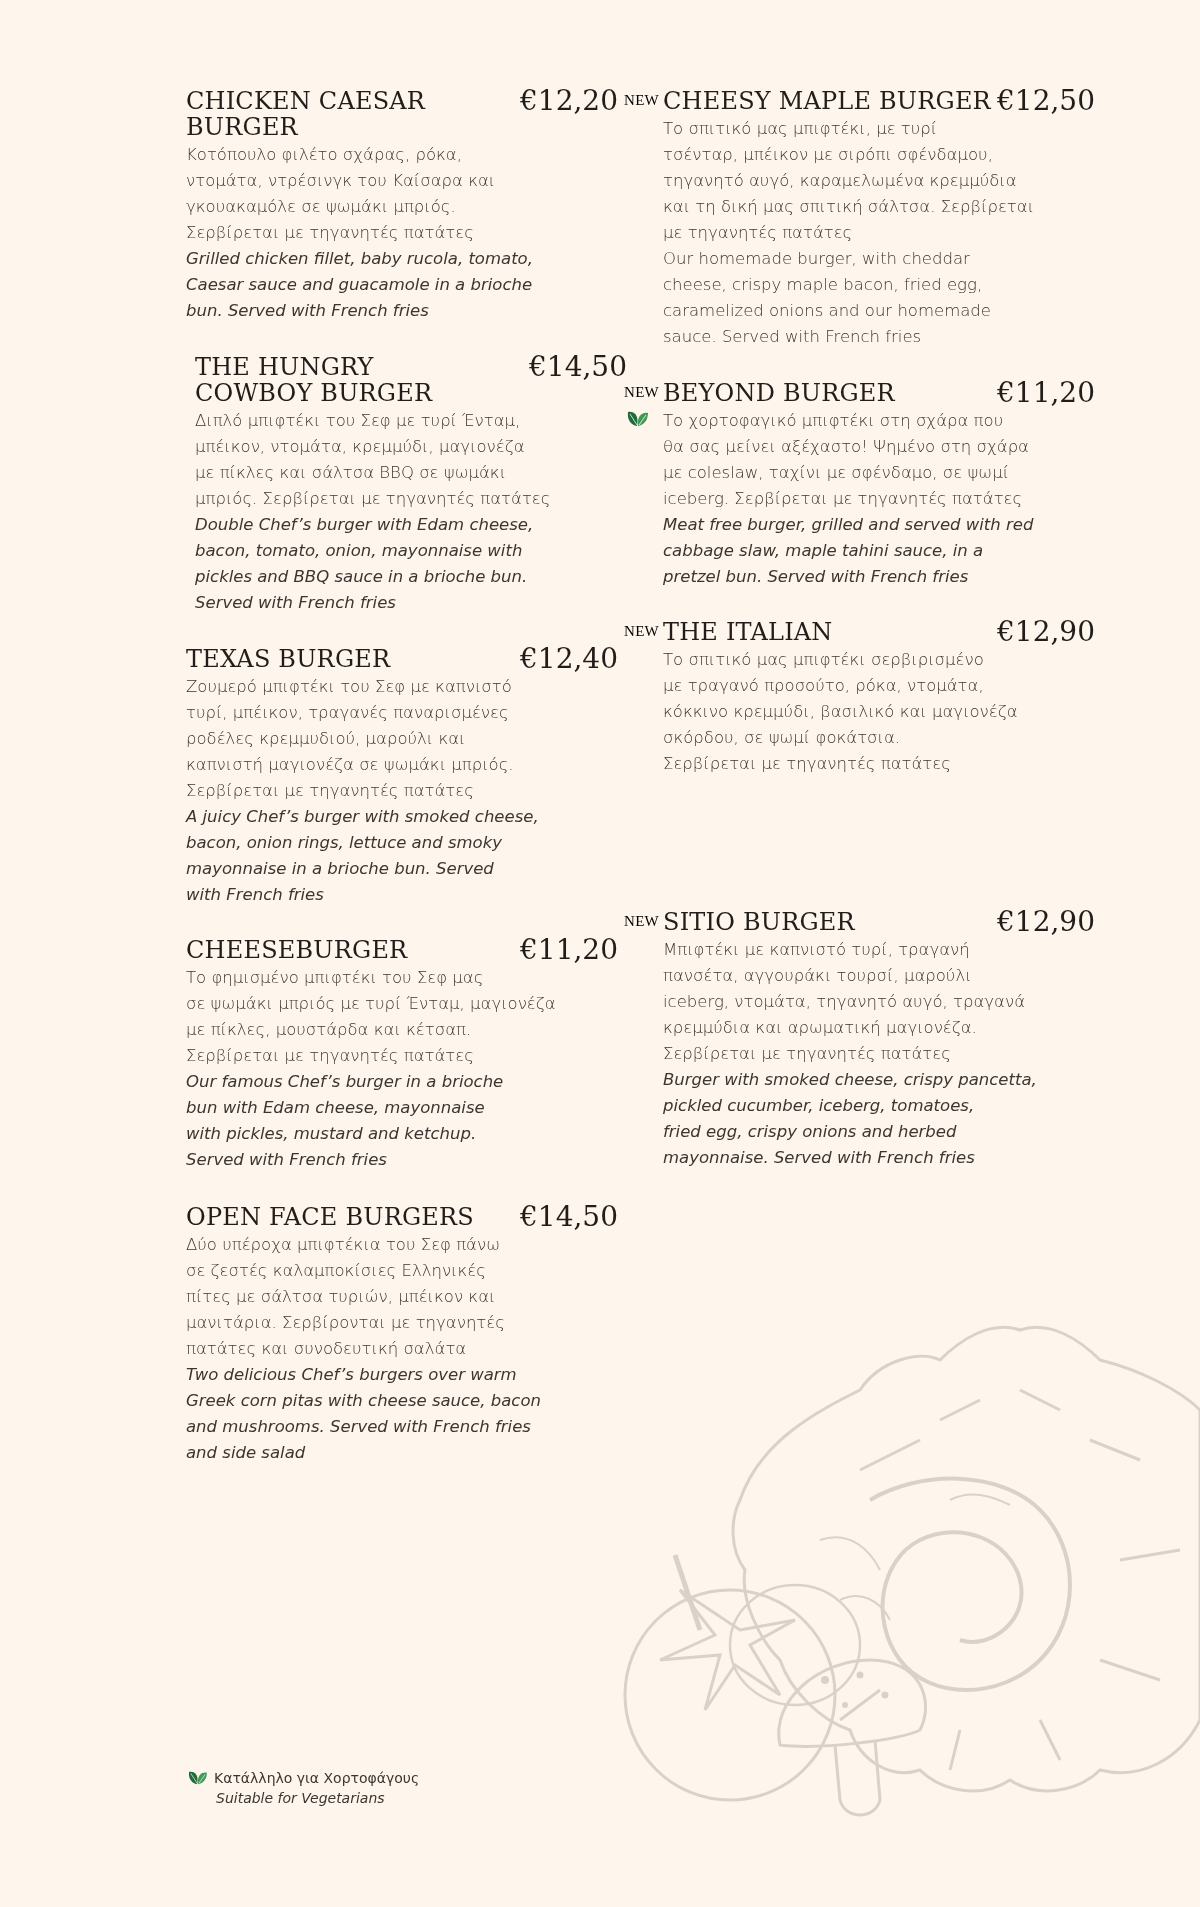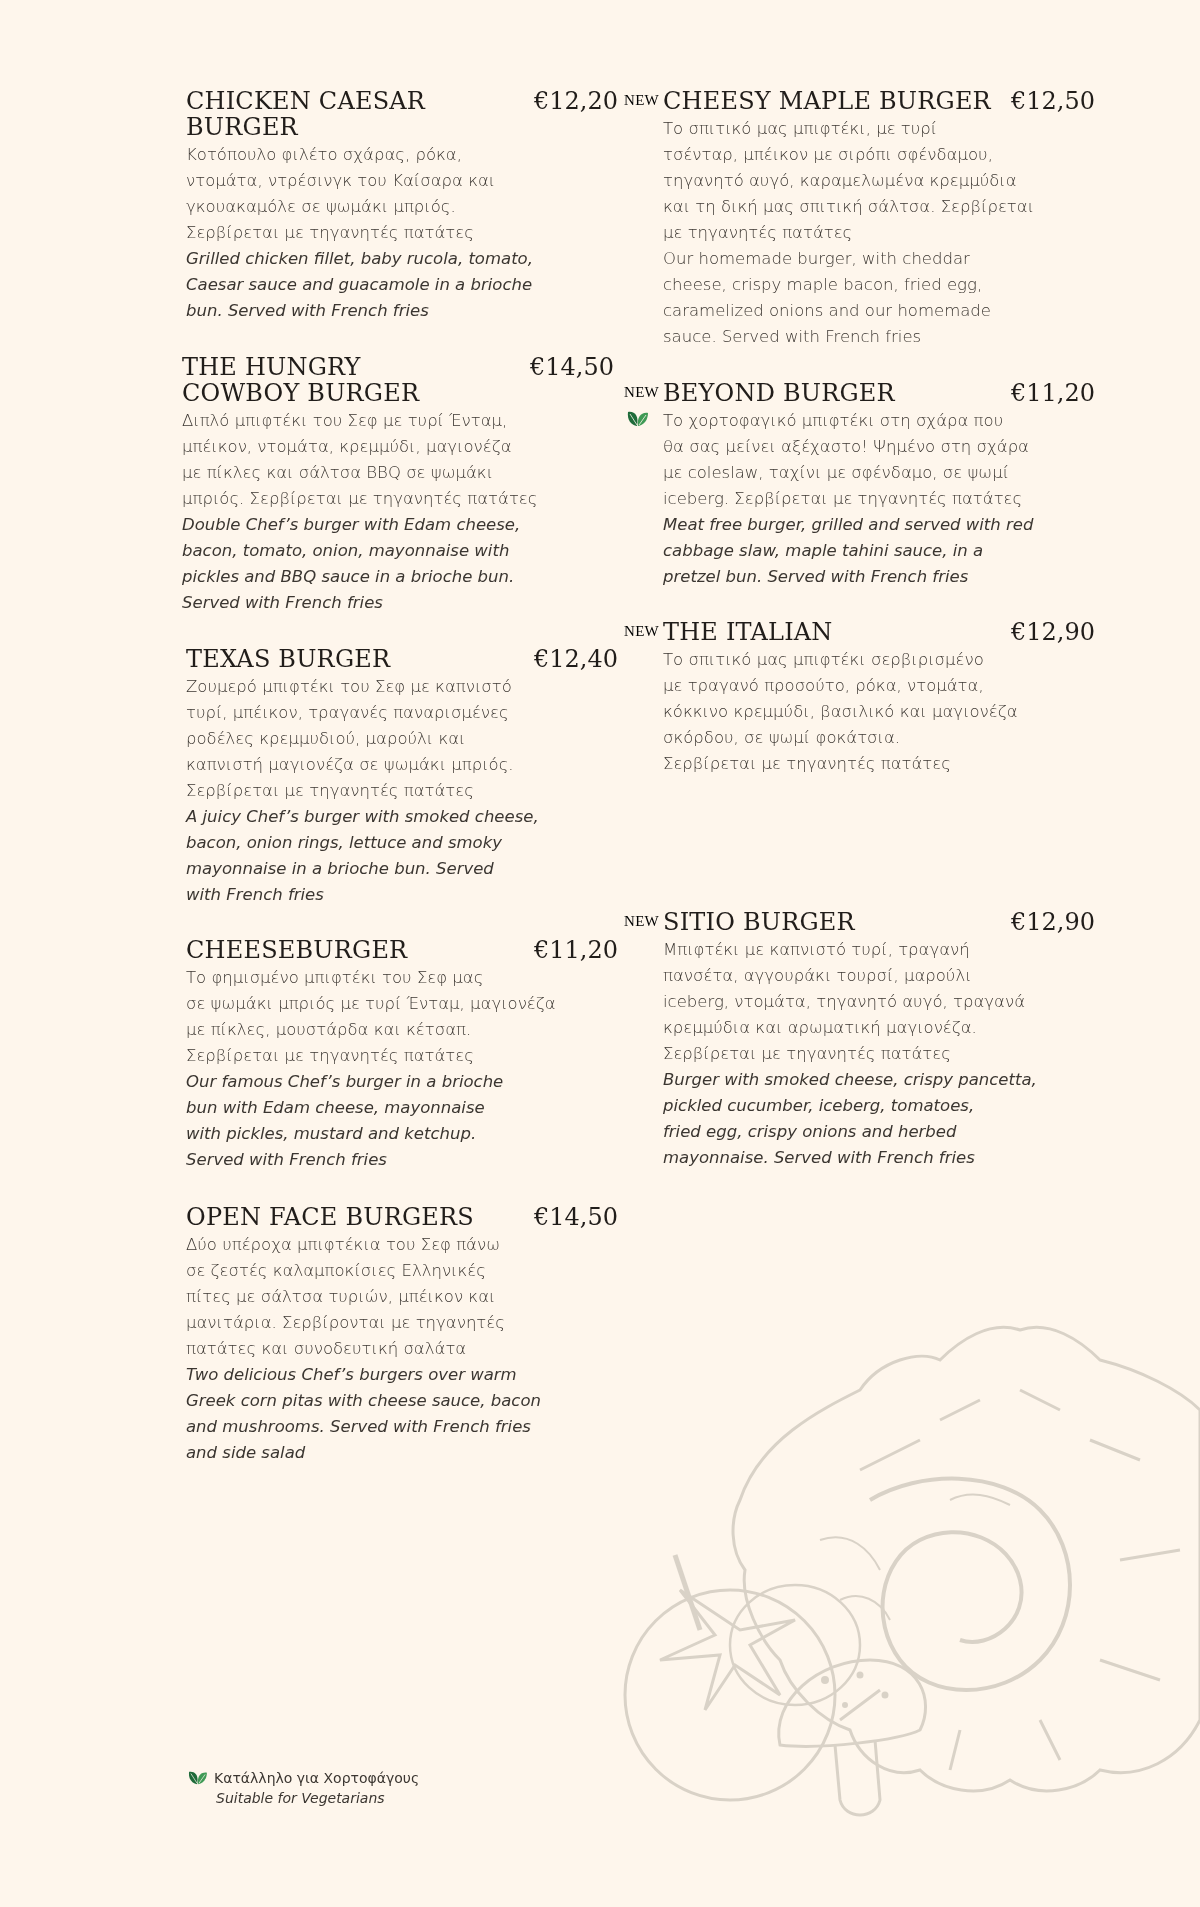--- a/index.html
+++ b/index.html
@@ -28,21 +28,21 @@
       font-size: 24px;
       line-height: 26px;
       letter-spacing: 0.2px;
       color: #211d1a;
       width: 300px;
       text-transform: uppercase;
       font-weight: normal;
     }
     .price {
       font-family: "DejaVu Serif", serif;
-      font-size: 24px;
+      font-size: 28px;
       line-height: 26px;
       color: #211d1a;
       white-space: nowrap;
     }
     .new-tag {
       position: absolute;
       left: -39px;
       top: 5px;
       font-family: "Liberation Serif", serif;
       font-size: 15px;
@@ -126,21 +126,21 @@
       <span class="gr">Κοτόπουλο φιλέτο σχάρας, ρόκα,
 ντομάτα,  ντρέσινγκ του Καίσαρα και
 γκουακαμόλε σε ψωμάκι μπριός.
 Σερβίρεται με τηγανητές πατάτες</span>
       <span class="en">Grilled chicken fillet, baby rucola, tomato,
 Caesar sauce and guacamole in a brioche
 bun. Served with French fries</span>
     </div>
   </div>
 
-  <div class="item" style="left:182px; top:354px;">
+  <div class="item" style="left:195px; top:354px;">
     <div class="item-head">
       <div class="title" style="white-space:pre-line;">THE HUNGRY
 COWBOY BURGER</div>
       <div class="price">€14,50</div>
     </div>
     <div class="desc">
       <span class="gr">Διπλό μπιφτέκι του Σεφ με τυρί Ένταμ,
 μπέικον, ντομάτα, κρεμμύδι, μαγιονέζα
 με πίκλες και σάλτσα BBQ σε ψωμάκι
 μπριός. Σερβίρεται με τηγανητές πατάτες</span>

